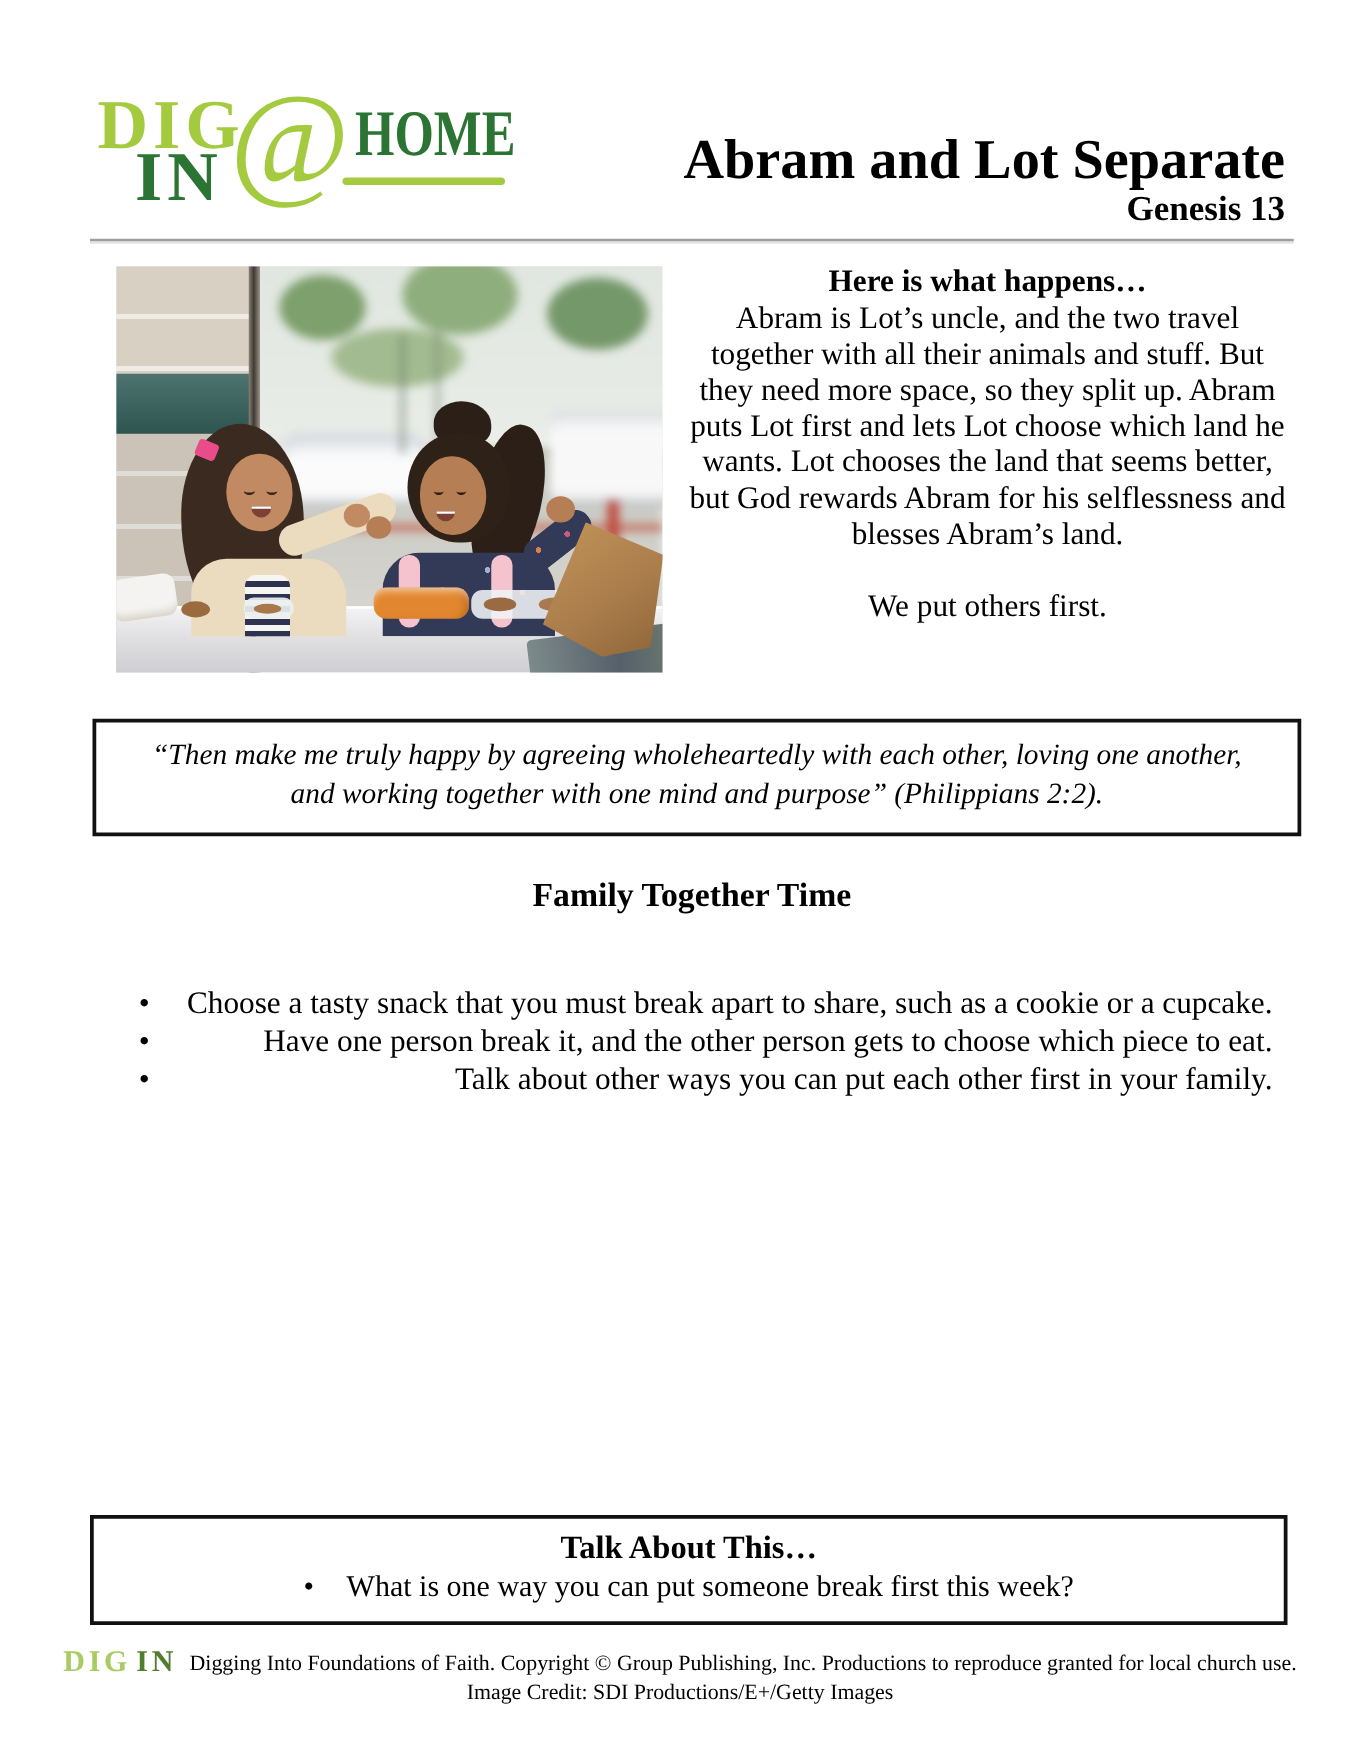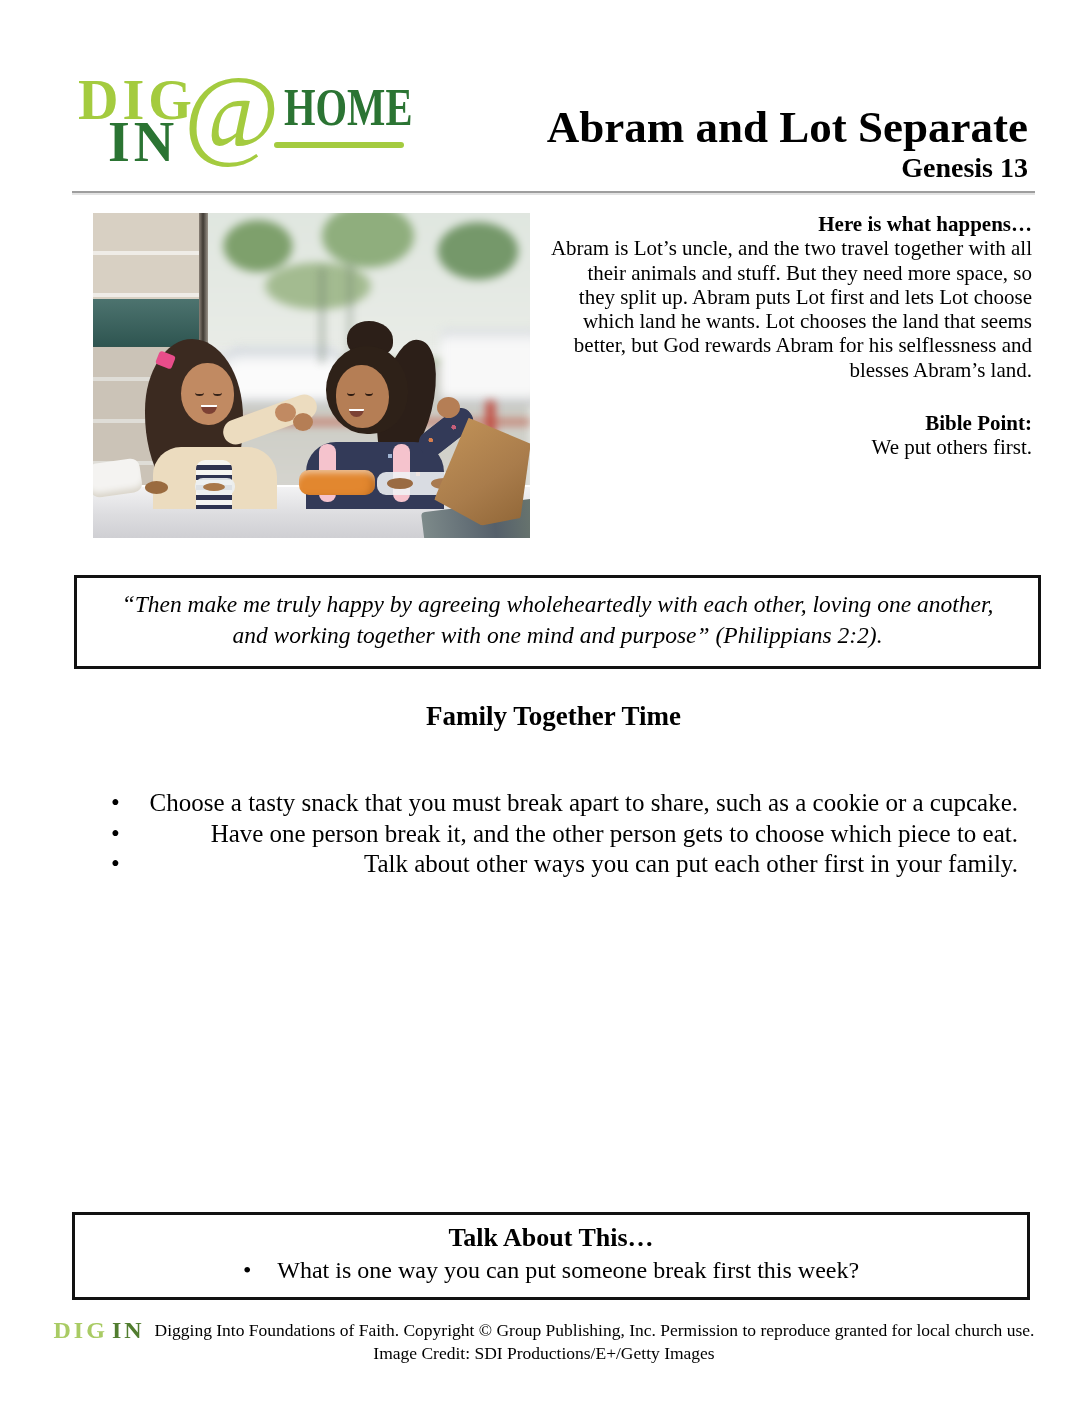--- a/index.html
+++ b/index.html
@@ -112,22 +112,22 @@
   .sn-wrap2{left:284px;top:259px;width:92px;height:23px;background:rgba(240,243,245,.88);border-radius:9px;}
   .sn-wrap2::after{content:"";position:absolute;left:10px;top:6px;width:26px;height:11px;background:#9a6b43;border-radius:50%;
     box-shadow:44px 0 0 #a97a50;}
   .sn-bag{left:350px;top:212px;width:88px;height:100px;transform:rotate(16deg);
     background:linear-gradient(130deg,#c09157 0%,#a97c4b 55%,#8f6536 100%);
     clip-path:polygon(12% 0,88% 8%,100% 82%,60% 100%,0 88%);}
   .sn-stack{left:330px;top:292px;width:120px;height:40px;transform:rotate(-7deg);
     background:linear-gradient(90deg,#7d8a8a,#55606b 60%,#6d7a6f);border-radius:4px;}
 
   
-  .story{position:absolute;left:548px;top:212px;width:484px;text-align:right;
-         font-size:21px;line-height:1.155;}
+  .story{position:absolute;left:548px;top:212px;width:484px;text-align:center;
+         font-size:25px;line-height:1.155;}
   .story .h{font-weight:bold;}
   .story .bp-gap{height:29px;}
   .story .bp{font-weight:bold;}
 
   
   .verse-box{position:absolute;left:58px;top:575px;width:967px;box-sizing:border-box;
     border:3px solid #111;padding:11px 30px 14px;margin-left:16px;}
   .verse-box .vt{font-style:italic;font-size:23.5px;line-height:1.33;text-align:center;}
 
   
@@ -222,21 +222,20 @@
     <div class="sn-crackers"></div>
     <div class="sn-wrap2"></div>
     <div class="sn-stack"></div>
     <div class="sn-bag"></div>
   </div>
 
   <div class="story">
     <div class="h">Here is what happens…</div>
     <div class="b">Abram is Lot’s uncle, and the two travel together with all their animals and stuff. But they need more space, so they split up. Abram puts Lot first and lets Lot choose which land he wants. Lot chooses the land that seems better, but God rewards Abram for his selflessness and blesses Abram’s land.</div>
     <div class="bp-gap"></div>
-    <div class="bp">Bible Point:</div>
     <div>We put others first.</div>
   </div>
 
   <div class="verse-box">
     <div class="vt">“Then make me truly happy by agreeing wholeheartedly with each other, loving one another, and working together with one mind and purpose” (Philippians 2:2).</div>
   </div>
 
   <div class="ftt-heading">Family Together Time</div>
   <ul class="ftt-list">
     <li>Choose a tasty snack that you must break apart to share, such as a cookie or a cupcake.</li>
@@ -248,18 +247,18 @@
     <div class="th">Talk About This…</div>
     <div class="tl">
       <span class="dot">•</span>
       <span>What is one way you can put someone break first this week?</span>
     </div>
   </div>
 
   <div class="footer">
     <div class="footer-line1">
       <span class="f-logo"><span class="fd">DIG</span><span class="fi">IN</span></span>
-      <span>Digging Into Foundations of Faith. Copyright © Group Publishing, Inc. Permission to reproduce granted for local church use.</span>
+      <span>Digging Into Foundations of Faith. Copyright © Group Publishing, Inc. Productions to reproduce granted for local church use.</span>
     </div>
     <div>Image Credit: SDI Productions/E+/Getty Images</div>
   </div>
 
 </div>
 
 </body></html>

